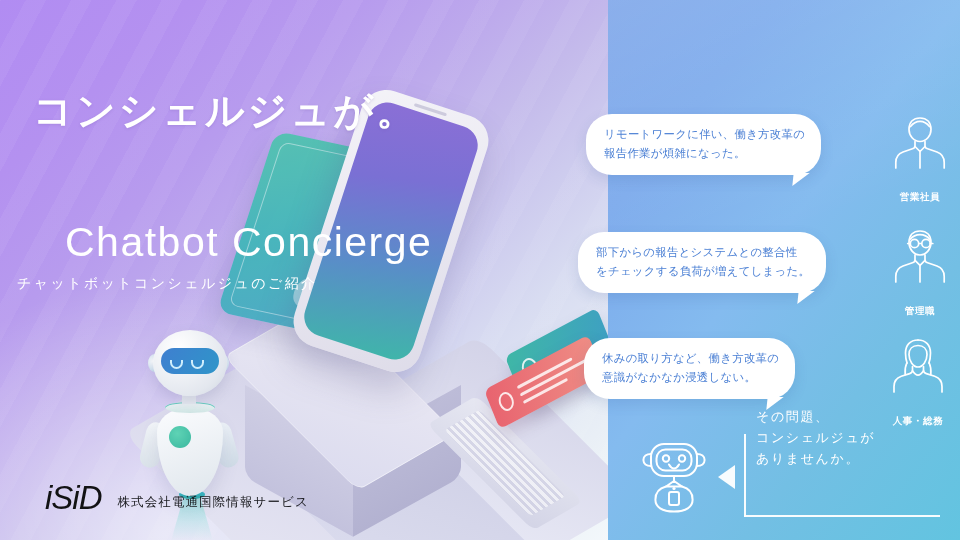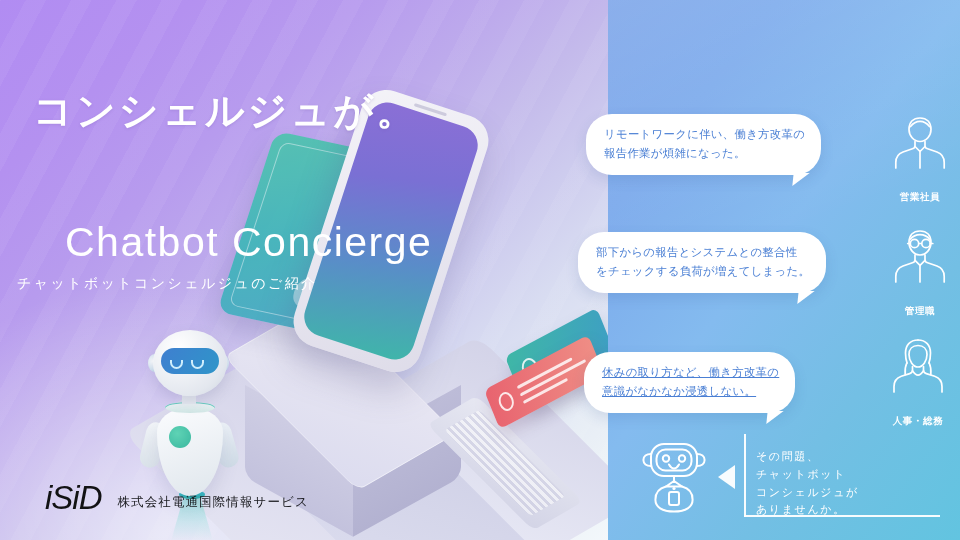--- a/index.html
+++ b/index.html
@@ -265,39 +265,39 @@
   }
   .bubble .tail {
     position:absolute; right:12px; bottom:-11px;
     width:0;height:0;
     border-left:16px solid #ffffff;
     border-bottom:13px solid transparent;
     transform:skewX(-6deg);
   }
   #b1 { left:586px; top:114px; }
   #b2 { left:578px; top:232px; }
-  #b3 { left:584px; top:352px;text-decoration:underline; }
+  #b3 { left:584px; top:338px; }
 
   
   .persona { position:absolute; width:72px; text-align:center; }
   .persona .label {
     margin-top:17px; color:#ffffff; font-size:9.5px; font-weight:700; letter-spacing:.6px;
   }
   #p1 { left:884px; top:112px; }
   #p2 { left:884px; top:226px; }
   #p3 { left:882px; top:336px; }
 
   
   #bot-icon { position:absolute; left:637px; top:436px; width:74px; height:78px; }
   #bot-arrow {
     position:absolute; left:716px; top:462px; width:22px; height:30px;
   }
   #bot-msg {
-    position:absolute; left:756px; top:448px;
-    color:#ffffff; font-size:11px; line-height:1.62; letter-spacing:1.6px; font-weight:300;
+    position:absolute; left:756px; top:406px;
+    color:#ffffff; font-size:13px; line-height:1.62; letter-spacing:1.6px; font-weight:300;
   }
   #bracket-v {
     position:absolute; left:744px; top:434px; width:2px; height:83px; background:#ffffff; opacity:.95;
   }
   #bracket-h {
     position:absolute; left:744px; top:515px; width:196px; height:2px; background:#ffffff; opacity:.95;
   }
 </style>
 </head>
 <body>
@@ -458,18 +458,17 @@
 
   <svg id="bot-arrow" viewBox="0 0 22 30">
     <path d="M2 15L19 3v24L2 15z" fill="#ffffff" opacity="0.95"></path>
   </svg>
 
   <div id="bracket-v"></div>
   <div id="bracket-h"></div>
 
   <div id="bot-msg">
     <div>その問題、</div>
-    <div>チャットボット</div>
     <div>コンシェルジュが</div>
     <div>ありませんか。</div>
   </div>
 
 </div>
 
 </body></html>

